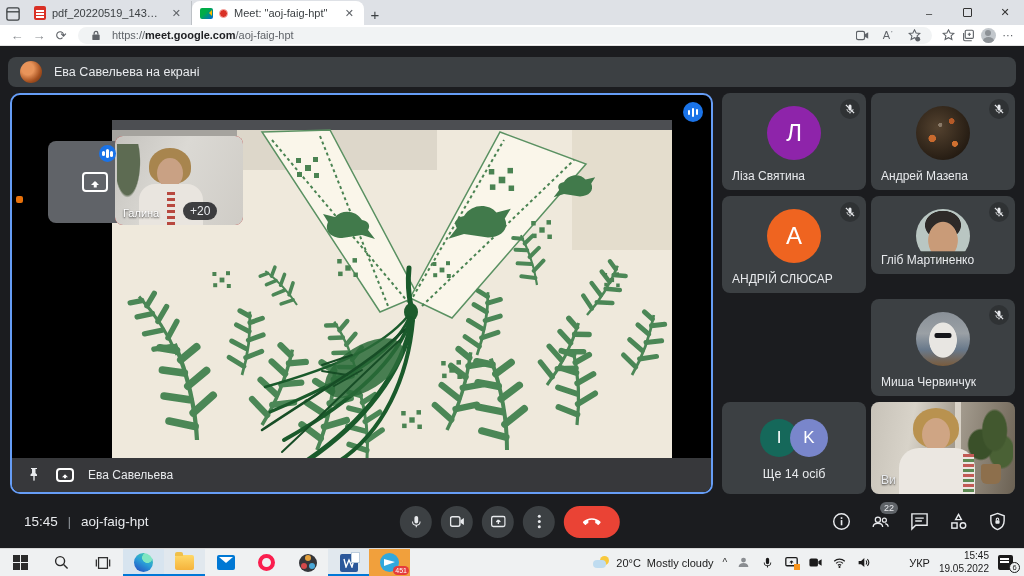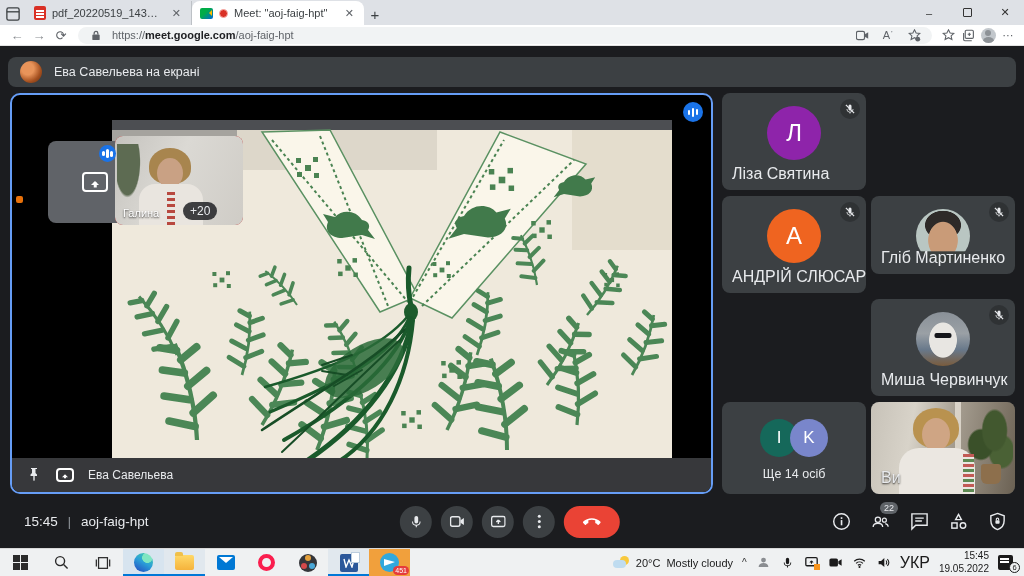--- a/index.html
+++ b/index.html
@@ -87,21 +87,21 @@
   .box-arrow:after { content:""; position:absolute; left:50%; top:50%; transform:translate(-50%,-28%);
     border:4px solid transparent; border-bottom-color:#fff; border-top-width:0; }
   .box-arrow:before { content:""; position:absolute; left:50%; top:50%; transform:translate(-50%,10%);
     width:2.5px; height:5px; background:#fff; }
   .box-arrow.small { width:18px; height:14px; border-width:2px; }
   .box-arrow.small:after { border-width:3px; border-top-width:0; }
   .box-arrow.small:before { width:2px; height:3px; }
 
   
   .tile { position:absolute; width:144px; background:#3c4043; border-radius:8px; overflow:hidden; }
-  .tile .nm { position:absolute; left:10px; bottom:7px; font-size:16px; color:#e8eaed; white-space:nowrap;text-align:right; }
+  .tile .nm { position:absolute; left:10px; bottom:7px; font-size:12px; color:#e8eaed; white-space:nowrap;text-align:right; }
   .micoff { position:absolute; right:6px; top:6px; width:20px; height:20px; border-radius:50%;
     background:rgba(32,33,36,.45); display:flex; align-items:center; justify-content:center; z-index:3;}
   .micoff svg { width:12px; height:12px; }
   .avcircle { position:absolute; left:50%; top:13px; transform:translateX(-50%); width:54px; height:54px;
     border-radius:50%; display:flex; align-items:center; justify-content:center;
     color:#fff; font-size:24px; }
   .av-letter-l { background:#8e24aa; }
   .av-letter-a { background:#ef6420; }
   .av-photo-branches { background:
       radial-gradient(circle at 30% 60%, #c96a2e 0 7%, transparent 8%),
@@ -198,21 +198,21 @@
     padding:1px 2px; border-radius:6px; line-height:1; }
   .tb-right { margin-left:auto; display:flex; align-items:center; gap:9px; padding-right:8px; height:100%; }
   .weather { display:flex; align-items:center; gap:6px; }
   .wicon { width:17px; height:14px; position:relative; }
   .wicon .sun { position:absolute; left:7px; top:0; width:9px; height:9px; border-radius:50%; background:#f8c93d; }
   .wicon .cld { position:absolute; left:0; top:4px; width:13px; height:8px; border-radius:6px; background:#bfdcf0; }
   .chev { font-size:10px; color:#333; }
   .tray-ico { width:15px; height:15px; display:flex; align-items:center; justify-content:center; position:relative; }
   .tray-ico svg { width:13px; height:13px; }
   .orange-b { position:absolute; right:-1px; bottom:0; width:6px; height:6px; background:#f7941d; }
-  .lang { font-size:16px; }
+  .lang { font-size:11px;margin-left:29px; }
   .clock { font-size:10px; text-align:right; line-height:1.25; }
   .notif { position:relative; width:18px; height:15px; }
   .notif .sq { position:absolute; inset:0 3px 0 0; background:#1b1b1b; border-radius:2px; }
   .notif .sq:after { content:""; position:absolute; left:2px; top:3px; width:9px; height:1.5px; background:#fff; box-shadow:0 3px 0 #fff; }
   .notif .nb { position:absolute; right:-4px; bottom:-3px; width:11px; height:11px; border:1px solid #1b1b1b;
     border-radius:50%; background:#eff1f2; font-size:7.5px; display:flex; align-items:center; justify-content:center; }
 </style>
 </head>
 <body>
 
@@ -421,20 +421,30 @@
     <div class="tile" style="left:722px; top:47px; height:97px;">
       <span class="micoff">
           <svg viewBox="0 0 16 16">
             <path d="M8 10a2 2 0 0 0 2-2V4a2 2 0 0 0-4 0v4a2 2 0 0 0 2 2zm3.5-2A3.5 3.5 0 0 1 4.5 8H3.4a4.6 4.6 0 0 0 4 4.5V14h1.2v-1.5a4.6 4.6 0 0 0 4-4.5z" fill="#e8eaed"></path>
             <line x1="2.5" y1="2.5" x2="13.5" y2="13.5" stroke="#e8eaed" stroke-width="1.6"></line>
           </svg>
         </span>
       <span class="avcircle av-letter-l">Л</span>
       <span class="nm">Ліза Святина</span>
     </div>
+    <div class="tile" style="left:871px; top:47px; height:97px;">
+      <span class="micoff">
+          <svg viewBox="0 0 16 16">
+            <path d="M8 10a2 2 0 0 0 2-2V4a2 2 0 0 0-4 0v4a2 2 0 0 0 2 2zm3.5-2A3.5 3.5 0 0 1 4.5 8H3.4a4.6 4.6 0 0 0 4 4.5V14h1.2v-1.5a4.6 4.6 0 0 0 4-4.5z" fill="#e8eaed"></path>
+            <line x1="2.5" y1="2.5" x2="13.5" y2="13.5" stroke="#e8eaed" stroke-width="1.6"></line>
+          </svg>
+        </span>
+      <span class="avcircle av-photo-branches"></span>
+      <span class="nm">Андрей Мазепа</span>
+    </div>
     <div class="tile" style="left:722px; top:150px; height:97px;">
       <span class="micoff">
           <svg viewBox="0 0 16 16">
             <path d="M8 10a2 2 0 0 0 2-2V4a2 2 0 0 0-4 0v4a2 2 0 0 0 2 2zm3.5-2A3.5 3.5 0 0 1 4.5 8H3.4a4.6 4.6 0 0 0 4 4.5V14h1.2v-1.5a4.6 4.6 0 0 0 4-4.5z" fill="#e8eaed"></path>
             <line x1="2.5" y1="2.5" x2="13.5" y2="13.5" stroke="#e8eaed" stroke-width="1.6"></line>
           </svg>
         </span>
       <span class="avcircle av-letter-a">А</span>
       <span class="nm">АНДРІЙ СЛЮСАР</span>
     </div>

